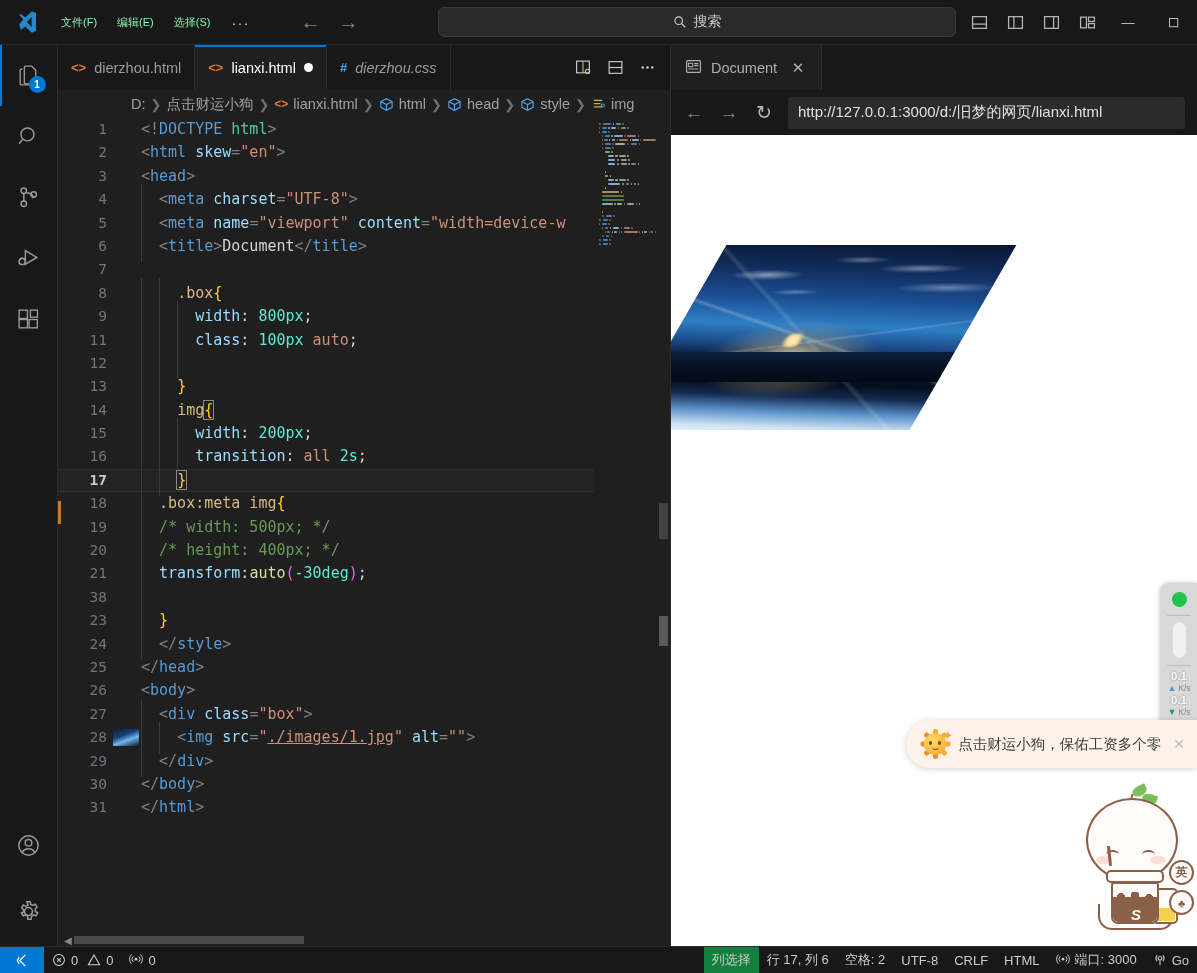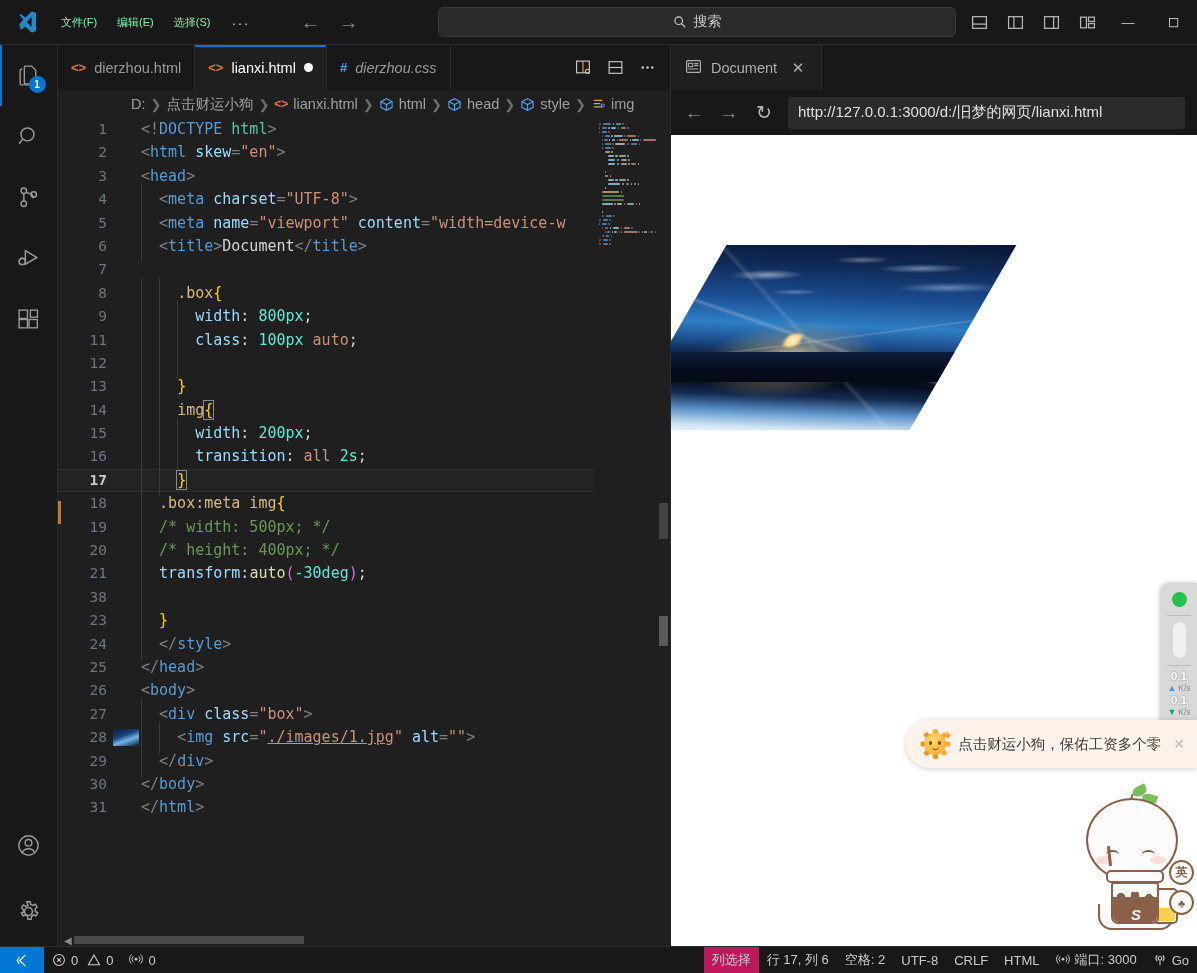--- a/index.html
+++ b/index.html
@@ -238,21 +238,21 @@
   .ime-en-t { font-size:12px; color:#8a6148; font-weight:700; }
   .ime-skin-t { font-size:11px; color:#8a6148; }
 
   
   .statusbar { height:27px; flex:0 0 27px; background:#181818; display:flex; align-items:center;
                font-size:13px; color:#cccccc; border-top:1px solid #2b2b2b; }
   .rc { width:44px; height:27px; background:#0078d4; display:flex; align-items:center;
         justify-content:center; flex:0 0 44px; cursor:pointer; }
   .rc svg { width:15px; height:15px; }
   .sb { display:flex; align-items:center; gap:5px; padding:0 8px; height:27px; cursor:pointer; white-space:nowrap; }
-  .sb.sel { background:#be185d; }
+  .sb.sel { background:#15803d; }
   .sb svg { width:14px; height:14px; }
   .sb-spacer { flex:1; }
 
   .hscroll { position:absolute; left:0; right:0; bottom:0; height:11px; background:transparent; }
   .hscroll-arrow { position:absolute; left:6px; bottom:0; color:#888; font-size:10px; }
   .hscroll-bar { position:absolute; left:16px; bottom:2px; width:230px; height:8px; background:#4a4a4a; border-radius:0; }
 </style>
 </head>
 <body>
 

